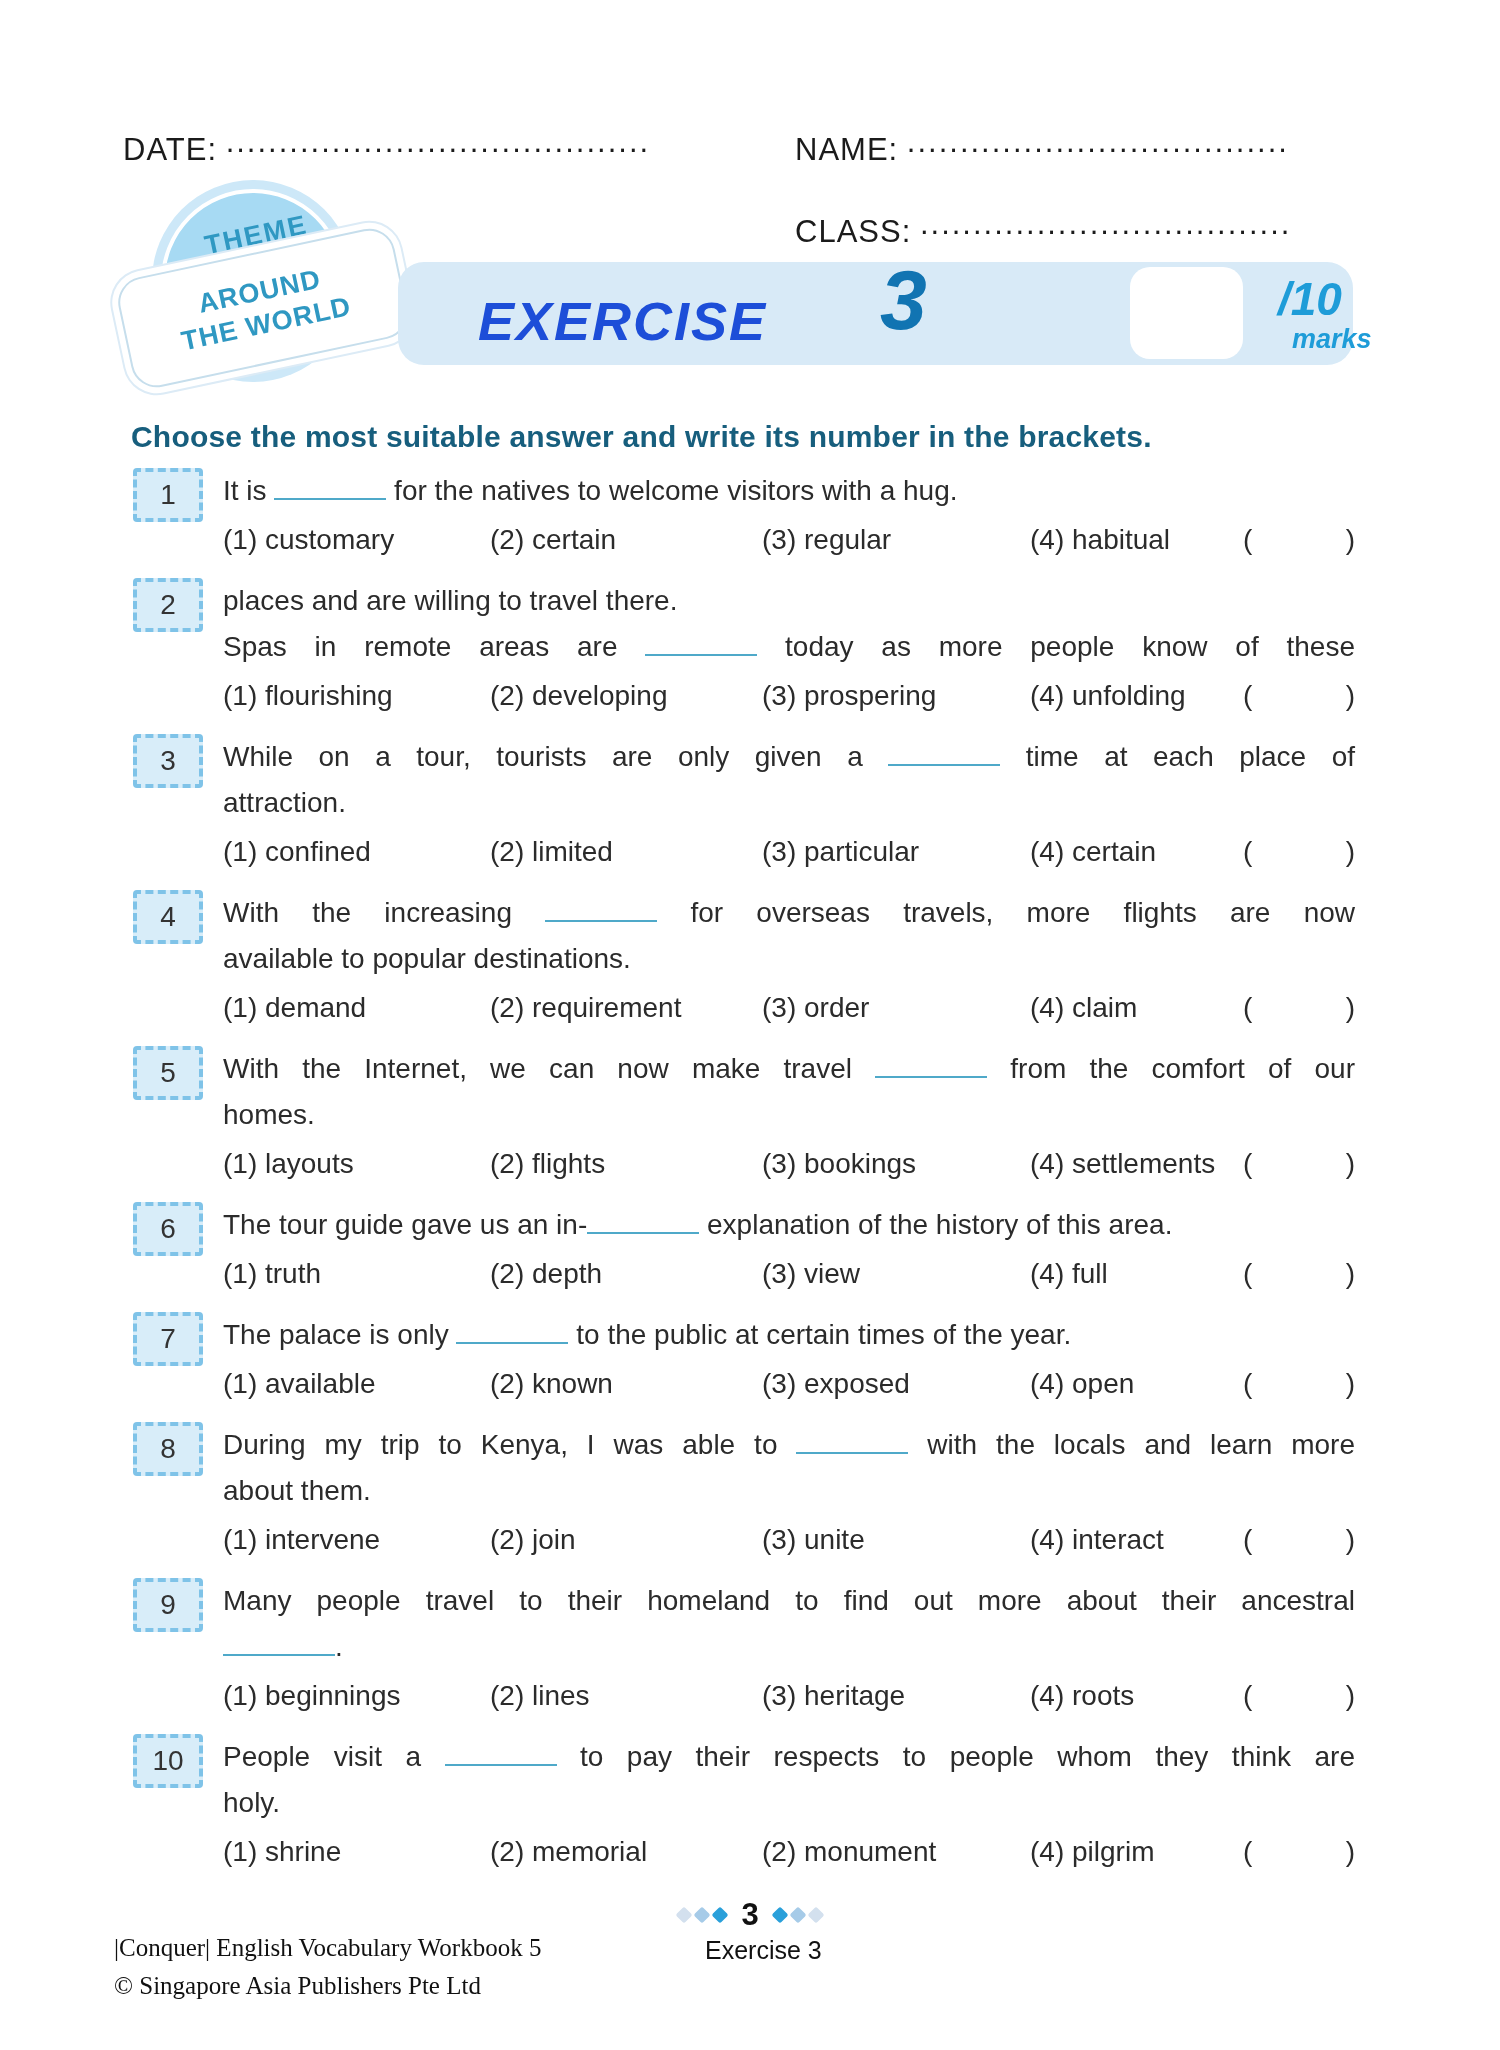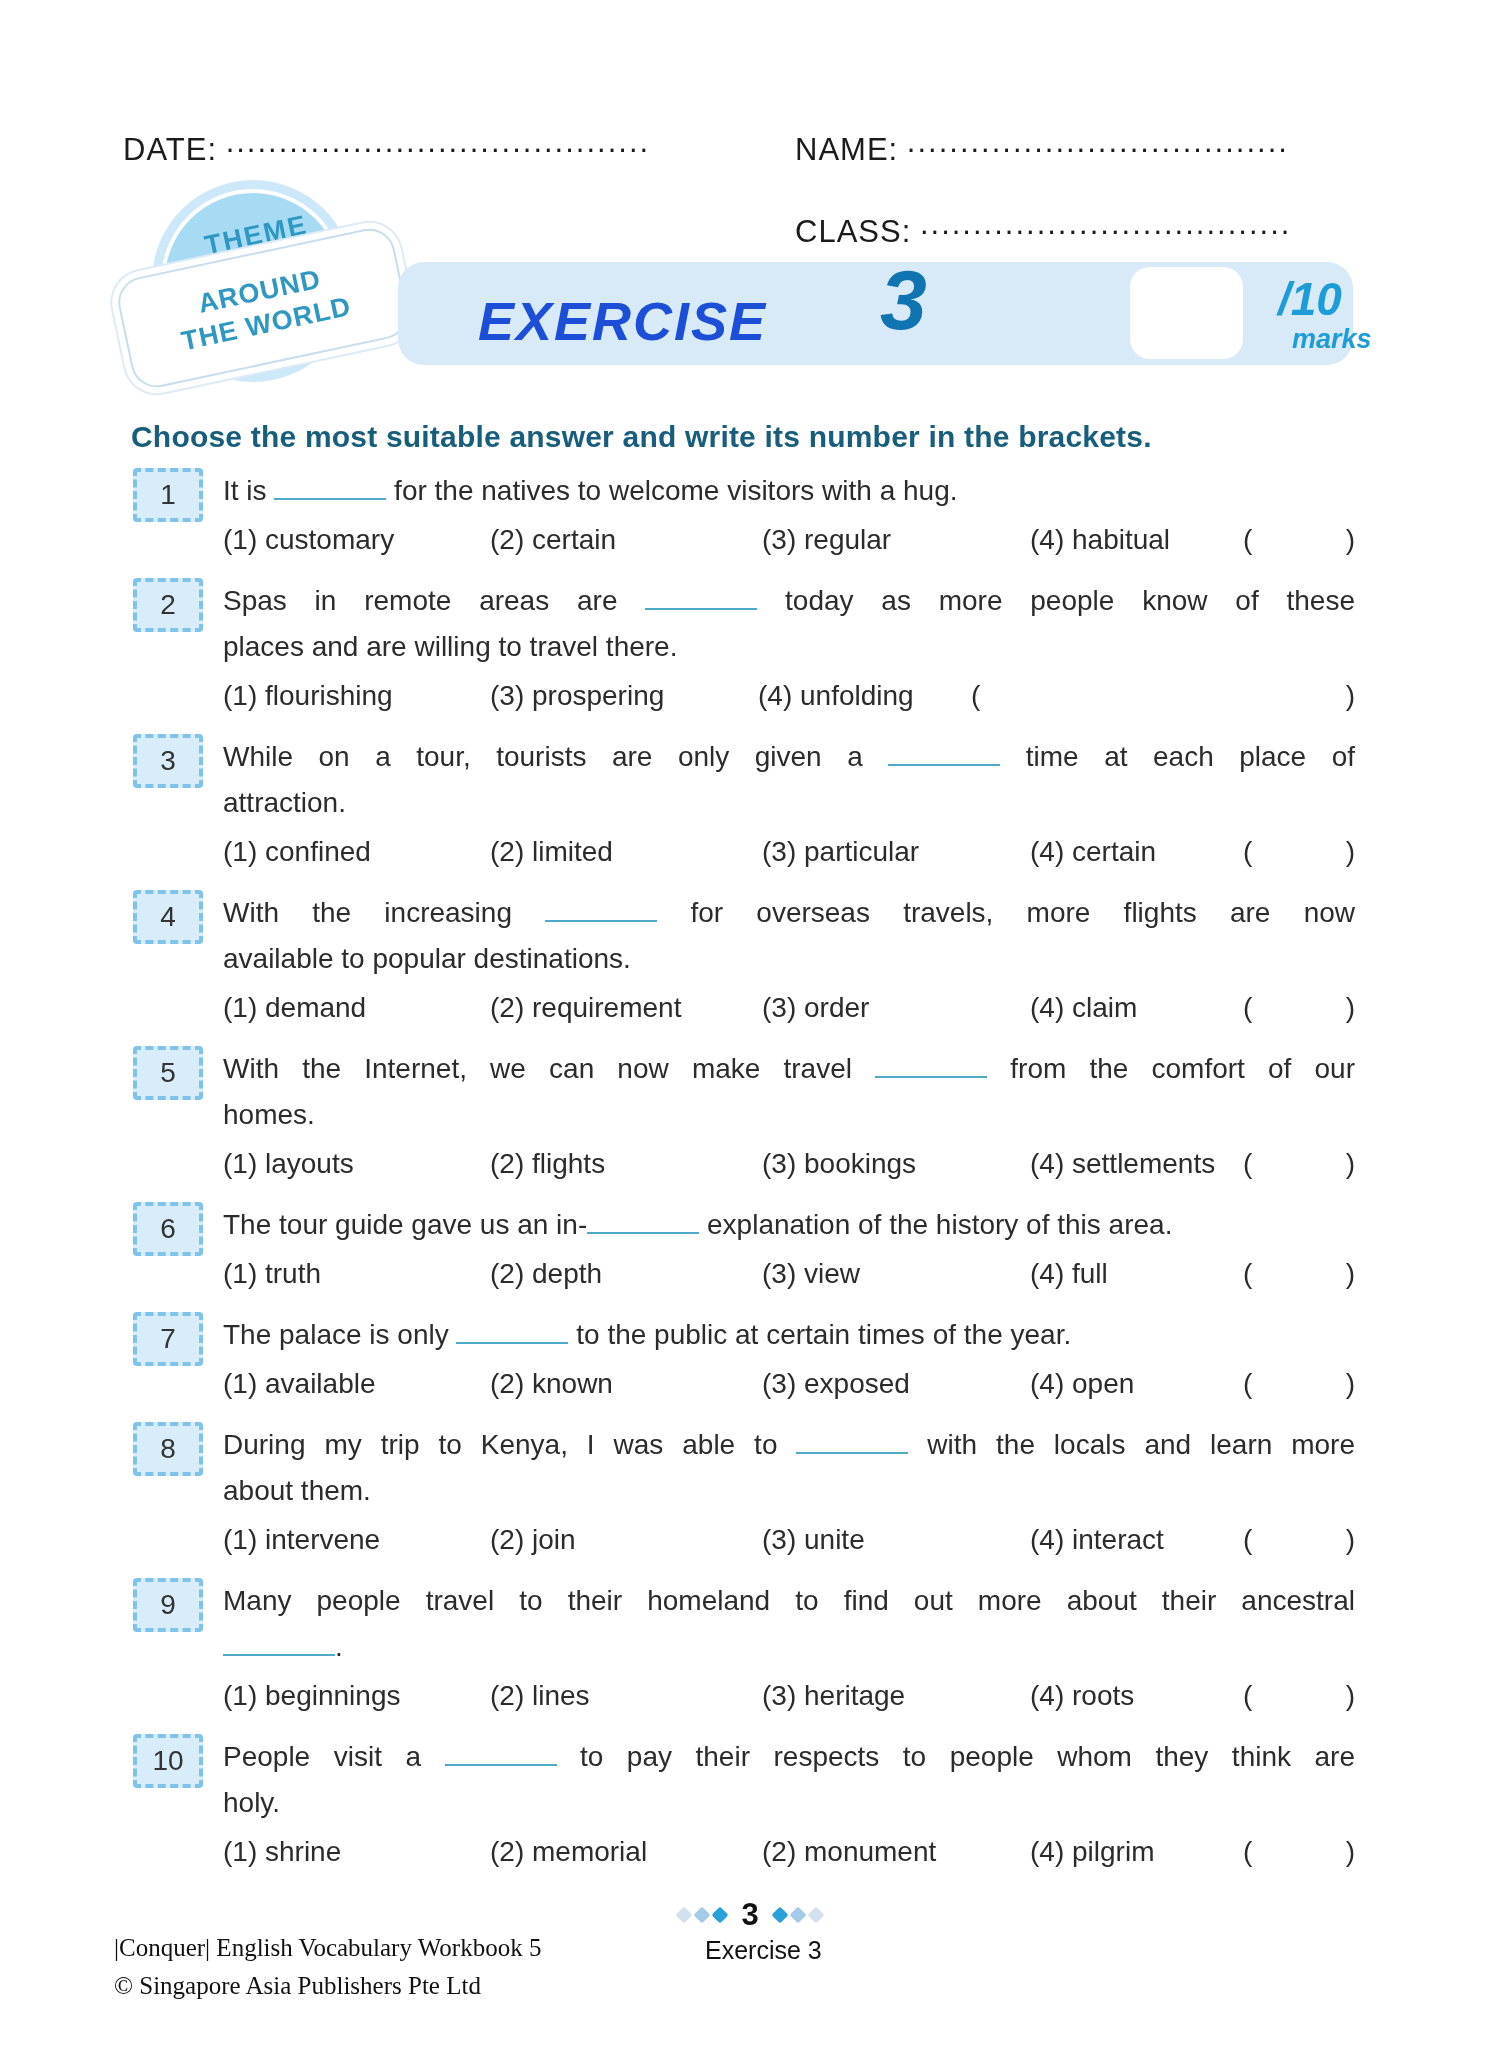--- a/index.html
+++ b/index.html
@@ -127,25 +127,26 @@
             <span>)</span>
           </span>
         </div>
     </div>
   </div>
 
   <div class="question">
     <div class="qnum">2</div>
     <div class="qbody">
       <div class="qtext">
+          <div class="qline last">places and are willing to travel there.</div>
           <div class="qline">Spas in remote areas are <span class="blank"></span> today as more people know of these</div>
-          <div class="qline last">places and are willing to travel there.</div>
         </div>
       <div class="opts">
           <span class="opt opt1">(1) flourishing</span>
+          <span class="opt opt2">(2) developing</span>
           <span class="opt opt3">(3) prospering</span>
           <span class="opt opt4">(4) unfolding</span>
           <span class="answer-brackets">
             <span>(</span>
             <span>)</span>
           </span>
         </div>
     </div>
   </div>
 

